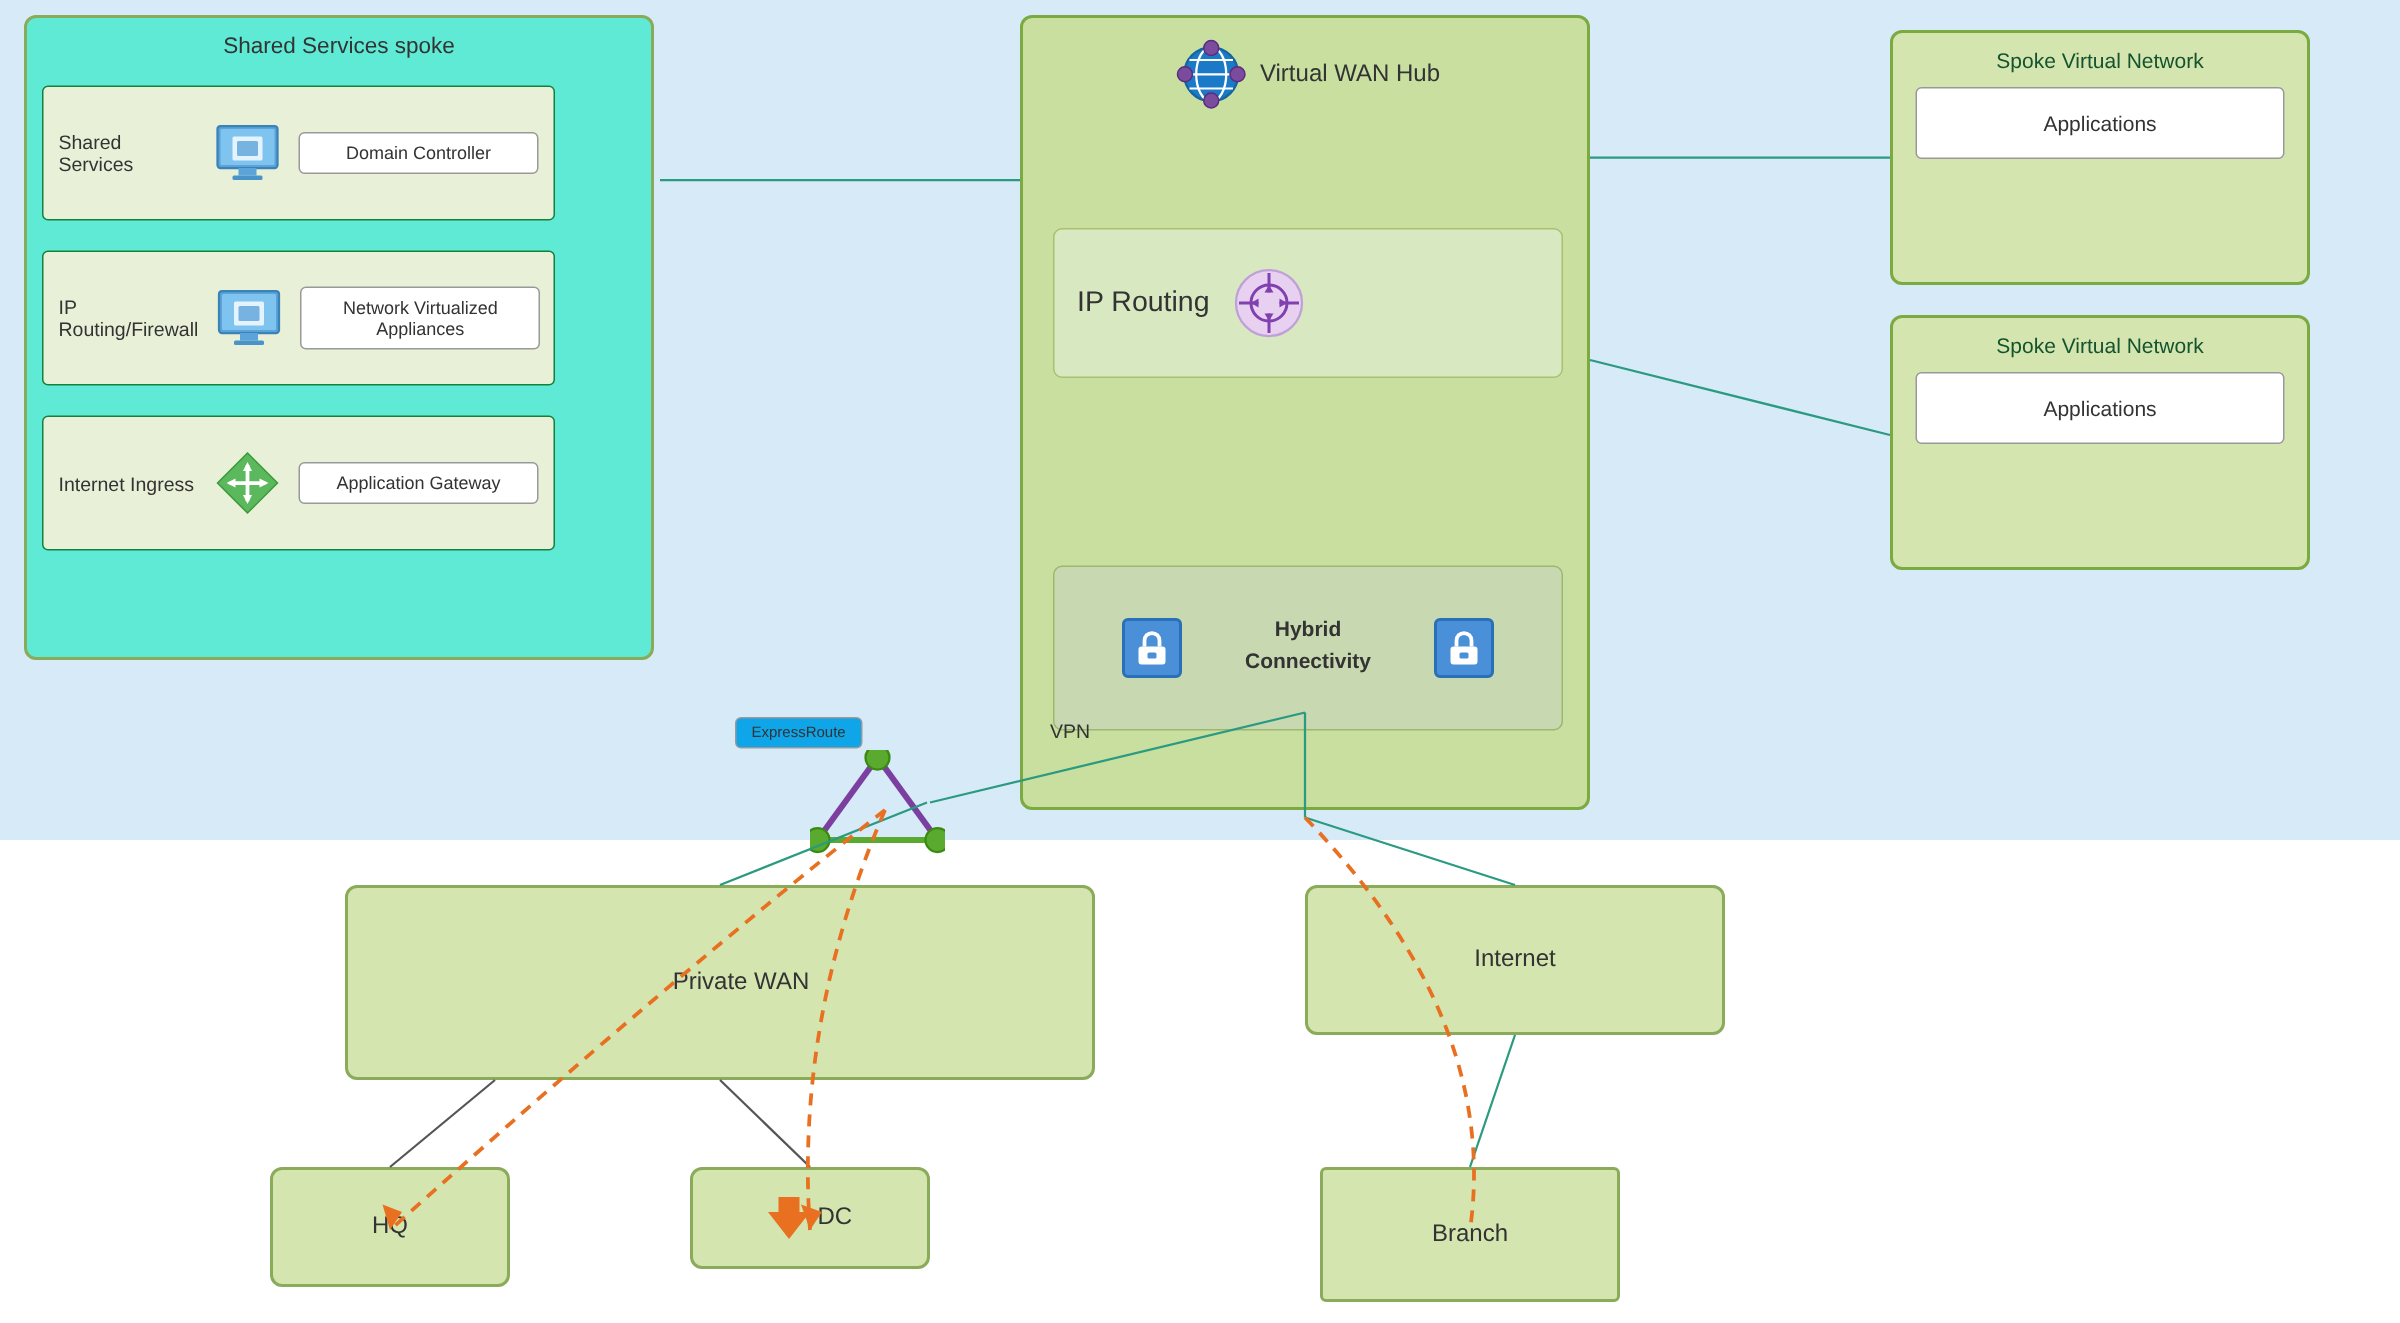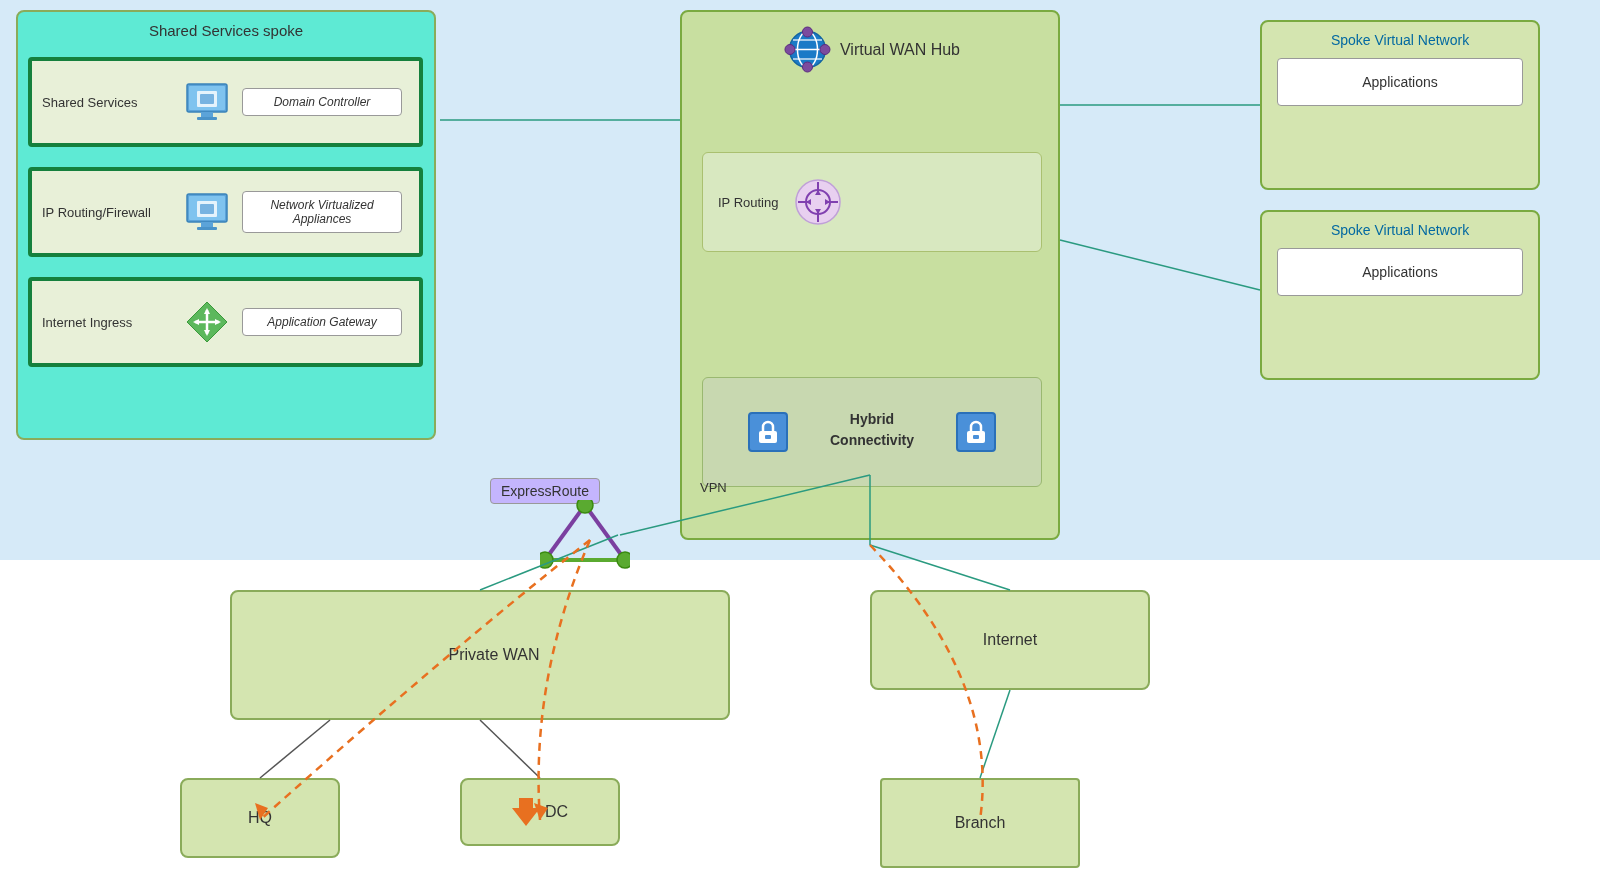--- a/index.html
+++ b/index.html
@@ -47,24 +47,24 @@
       transform: translateX(-50%);
       font-size: 15px;
       color: #333;
       white-space: nowrap;
     }
 
     
     .ss-row {
       position: absolute;
       left: 10px;
-      width: 395px;
+      width: 342px;
       height: 90px;
       background: #e8f0d8;
-      border: 4px solid #15803d;
+      border: 1px solid #15803d;
       border-radius: 4px;
       display: flex;
       align-items: center;
       padding: 0 10px;
     }
 
     .ss-row-1 { top: 45px; }
     .ss-row-2 { top: 155px; }
     .ss-row-3 { top: 265px; }
 
@@ -86,21 +86,20 @@
 
     .ss-service-box {
       border: 1px solid #999;
       background: white;
       border-radius: 4px;
       padding: 6px 12px;
       font-size: 12px;
       color: #333;
       min-width: 160px;
       text-align: center;
-      font-style: italic;
     }
 
     
     .vwan-hub {
       position: absolute;
       top: 10px; left: 680px;
       width: 380px;
       height: 530px;
       background: #c8dfa0;
       border: 2px solid #7aaa40;
@@ -131,21 +130,21 @@
       background: #d8e8c0;
       border: 1px solid #aac070;
       border-radius: 6px;
       display: flex;
       align-items: center;
       padding: 0 15px;
       gap: 15px;
     }
 
     .ip-routing-label {
-      font-size: 13px;
+      font-size: 19px;
       color: #333;
       font-weight: 500;
     }
 
     
     .hybrid-box {
       position: absolute;
       top: 365px; left: 20px;
       width: 340px;
       height: 110px;
@@ -186,21 +185,21 @@
       top: 20px; left: 1260px;
     }
 
     .spoke-vnet-2 {
       top: 210px; left: 1260px;
     }
 
     .spoke-vnet-title {
       text-align: center;
       font-size: 14px;
-      color: #0369a1;
+      color: #14532d;
       padding: 10px 0 5px;
     }
 
     .spoke-vnet-app-box {
       margin: 5px 15px;
       border: 1px solid #999;
       background: white;
       border-radius: 4px;
       padding: 15px;
       text-align: center;
@@ -282,24 +281,24 @@
       align-items: center;
       justify-content: center;
       font-size: 16px;
       color: #333;
     }
 
     
     .expressroute-label {
       position: absolute;
       top: 478px; left: 490px;
-      font-size: 14px;
+      font-size: 10px;
       color: #333;
       border: 1px solid #999;
-      background: #c4b5fd;
+      background: #0ea5e9;
       padding: 4px 10px;
       border-radius: 4px;
     }
 
     
     .svg-overlay {
       position: absolute;
       top: 0; left: 0;
       width: 1600px;
       height: 882px;

